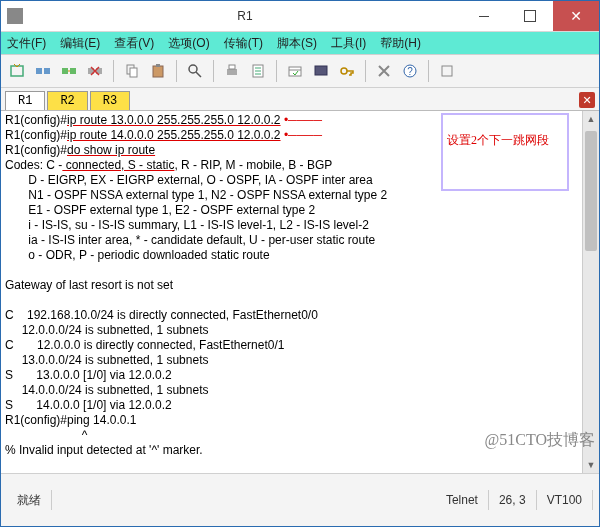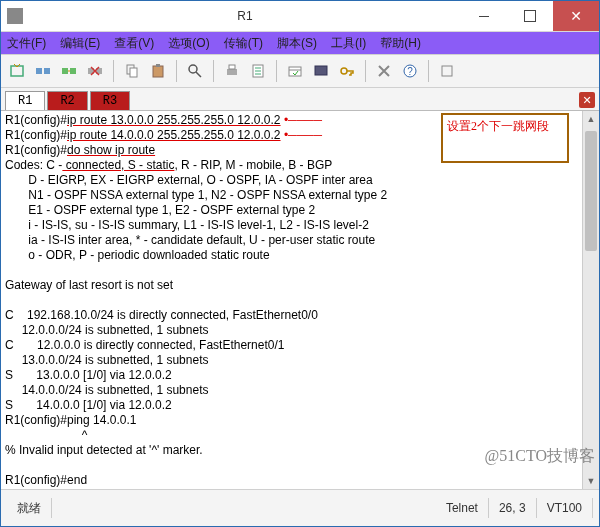--- a/index.html
+++ b/index.html
@@ -5,39 +5,39 @@
   body { margin:0; font-family:"Segoe UI","Microsoft YaHei",sans-serif; font-size:12px; background:#fff; user-select:none; }
   .window { width:600px; height:527px; border:1px solid #2a6bb0; box-sizing:border-box; display:flex; flex-direction:column; background:#f0f0f0; }
   .titlebar { height:30px; background:#fff; display:flex; align-items:center; border-bottom:1px solid #d8d8d8; }
   .titlebar .app-icon { width:16px; height:16px; margin:0 6px; background:#888; }
   .titlebar .title { flex:1; text-align:center; color:#333; }
   .win-btns { display:flex; height:100%; }
   .win-btn { width:46px; display:flex; align-items:center; justify-content:center; font-family:sans-serif; color:#444; }
   .win-btn.close { background:#c75050; color:#fff; font-size:14px; }
   .win-btn.min::before{content:"";width:10px;border-top:1px solid #444;}
   .win-btn.max::before{content:"";width:10px;height:10px;border:1px solid #444;}
-  .menubar { height:22px; display:flex; align-items:center; padding:0 6px; gap:14px; background:#8b5cf6; border-bottom:1px solid #d0d0d0;}
+  .menubar { height:22px; display:flex; align-items:center; padding:0 6px; gap:14px; background:#5eead4; border-bottom:1px solid #d0d0d0;}
   .menubar span { color:#222; }
   .toolbar { height:32px; display:flex; align-items:center; padding:0 6px; gap:6px; background:#f4f4f4; border-bottom:1px solid #d0d0d0;}
   .tbtn { width:20px; height:20px; display:flex; align-items:center; justify-content:center; color:#555;}
   .tsep { width:1px; height:22px; background:#c0c0c0; margin:0 2px;}
   .tabstrip { height:22px; display:flex; align-items:flex-end; padding:0 4px; background:#f4f4f4; border-bottom:1px solid #bbb; }
-  .tab { padding:2px 12px; border:1px solid #999; border-bottom:none; margin-right:2px; background:#b91c1c; font-family:"Courier New",monospace; font-size:12px;}
+  .tab { padding:2px 12px; border:1px solid #999; border-bottom:none; margin-right:2px; background:#fde047; font-family:"Courier New",monospace; font-size:12px;}
   .tab.active { background:#fff; }
   .tabstrip .spacer{flex:1;}
   .tab-close { width:16px;height:16px;background:#c0392b;color:#fff;display:flex;align-items:center;justify-content:center;border-radius:2px;font-size:11px;margin-bottom:2px;}
   .terminal-wrap { flex:1; position:relative; background:#fff; overflow:hidden;}
   .terminal { position:absolute; inset:0 16px 0 0; padding:2px 4px; font-family:Liberation Sans, sans-serif; font-size:12px; line-height:15px; color:#000; white-space:pre; overflow:hidden;}
   .scrollbar { position:absolute; top:0; right:0; bottom:0; width:16px; background:#e8e8e8; border-left:1px solid #ccc;}
   .scroll-thumb{position:absolute;left:2px;right:2px;top:20px;height:120px;background:#c0c0c0;border-radius:2px;}
   .scroll-arrow{position:absolute;left:0;right:0;height:16px;display:flex;align-items:center;justify-content:center;font-size:9px;color:#666;}
-  .callout-box { position:absolute; right:30px; top:2px; width:116px; height:38px; border:2px solid #a16207; padding:4px 4px; color:#d00; font-family:"SimSun","Microsoft YaHei"; font-size:12px; background:#fff; line-height:15px;}
+  .callout-box { position:absolute; right:30px; top:2px; width:116px; height:38px; border:2px solid #c4b5fd; padding:18px 4px; color:#d00; font-family:"SimSun","Microsoft YaHei"; font-size:12px; background:#fff; line-height:15px;}
   .underline-red{ text-decoration:underline; text-decoration-color:#d00; color:#000;}
   .arrow-dot{ color:#d00; }
-  .statusbar { height:20px; background:#f4f4f4; border-top:1px solid #d0d0d0; display:flex; align-items:center; font-size:12px; color:#333; padding:8px 6px;}
+  .statusbar { height:20px; background:#f4f4f4; border-top:1px solid #d0d0d0; display:flex; align-items:center; font-size:12px; color:#333; padding:16px 6px;}
   .statusbar .cell{ padding:0 10px; border-right:1px solid #ccc; height:100%; display:flex; align-items:center;}
   .statusbar .flex{flex:1;}
   .watermark{ position:absolute; right:4px; bottom:22px; color:#888; font-size:16px; font-family:"Microsoft YaHei"; pointer-events:none;}
   svg{width:16px;height:16px;}
 </style>
 </head>
 <body>
 
 <div class="window">
   <div class="titlebar">

